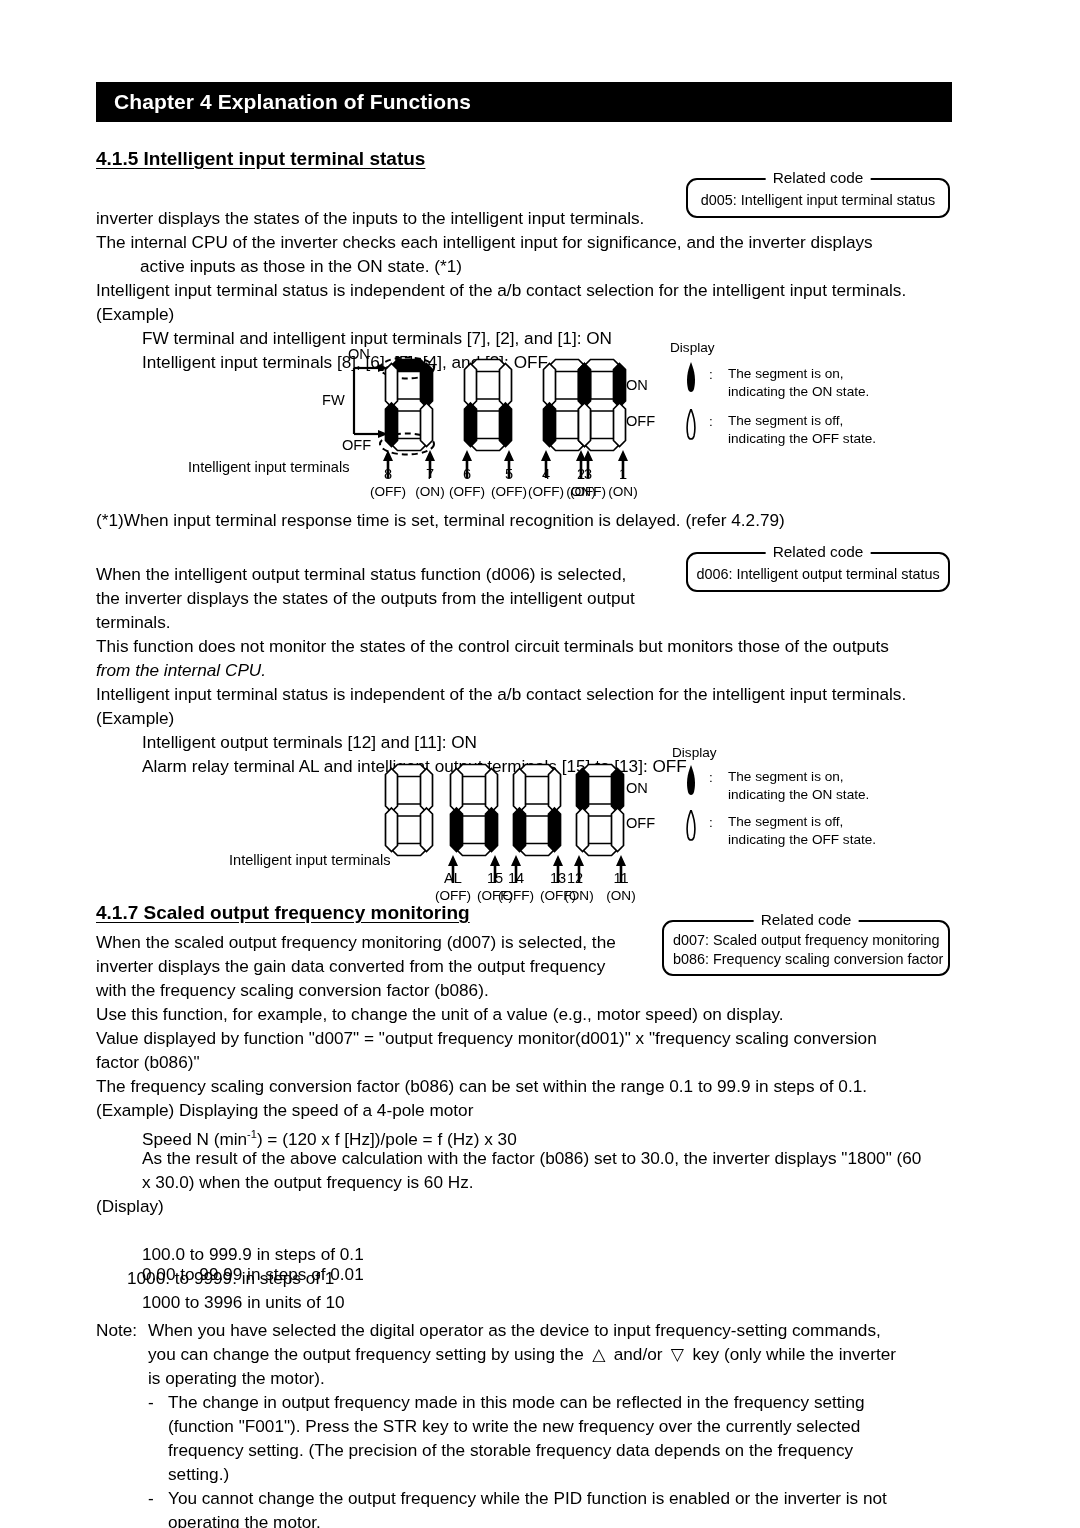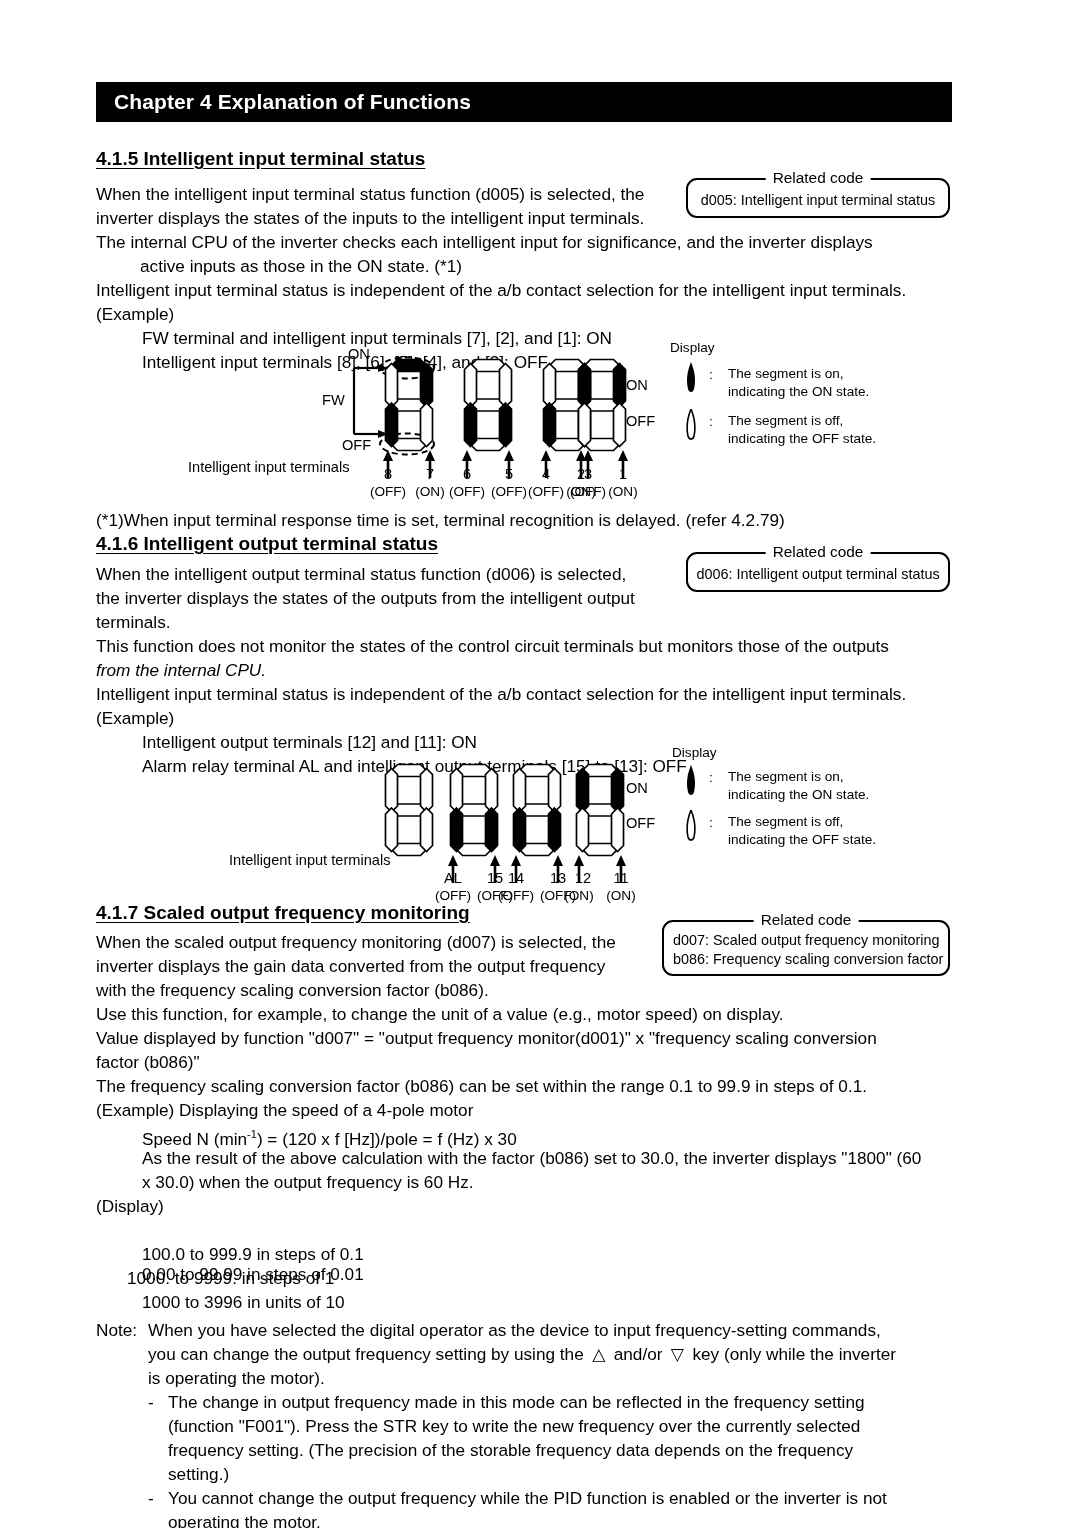--- a/index.html
+++ b/index.html
@@ -135,21 +135,20 @@
     <span class="chapter-bar-title">Chapter 4 Explanation of Functions</span>
   </div>
 
   <div class="sec-head" style="left:96px; top:148px;">4.1.5 Intelligent input terminal status</div>
 
   <div class="relbox" style="left:686px; top:178px; width:264px; height:40px;">
     <span class="relbox-title">Related code</span>
     <span class="relbox-line" style="top:12px;">d005: Intelligent input terminal status</span>
   </div>
 
-  <div class="txt" style="left:96px; top:182px;">When the intelligent input terminal status function (d005) is selected, the</div>
   <div class="txt" style="left:96px; top:206px;">inverter displays the states of the inputs to the intelligent input terminals.</div>
   <div class="txt" style="left:96px; top:230px;">The internal CPU of the inverter checks each intelligent input for significance, and the inverter displays</div>
   <div class="txt" style="left:96px; top:254px;margin-left:44px;">active inputs as those in the ON state. (*1)</div>
   <div class="txt" style="left:96px; top:278px;">Intelligent input terminal status is independent of the a/b contact selection for the intelligent input terminals.</div>
   <div class="txt" style="left:96px; top:302px;">(Example)</div>
   <div class="txt" style="left:142px; top:326px;">FW terminal and intelligent input terminals [7], [2], and [1]: ON</div>
   <div class="txt" style="left:142px; top:350px;">Intelligent input terminals [8], [6], [5], [4], and [3]: OFF</div>
 
   <div class="seg-group" style="left:0; top:0;">
 
@@ -298,21 +297,20 @@
         </div>
         <div class="dia-lbl" style="left:611px;top:466px;width:24px;text-align:center;">1</div>
         <div class="dia-lbl-sm" style="left:599px;top:484px;width:48px;text-align:center;">(ON)</div>
       </div>
     <div id="in-nums"></div>
     <div id="in-states"></div>
   </div>
 
   <div class="txt" style="left:96px; top:508px;">(*1)When input terminal response time is set, terminal recognition is delayed. (refer 4.2.79)</div>
 
-  <div class="sec-head" style="left:96px; top:533px;">4.1.6 Intelligent output terminal status</div>
 
   <div class="relbox" style="left:686px; top:552px; width:264px; height:40px;">
     <span class="relbox-title">Related code</span>
     <span class="relbox-line" style="top:12px;">d006: Intelligent output terminal status</span>
   </div>
 
   <div class="txt" style="left:96px; top:562px;">When the intelligent output terminal status function (d006) is selected,</div>
   <div class="txt" style="left:96px; top:586px;text-align:center;">the inverter displays the states of the outputs from the intelligent output</div>
   <div class="txt" style="left:96px; top:610px;">terminals.</div>
   <div class="txt" style="left:96px; top:634px;">This function does not monitor the states of the control circuit terminals but monitors those of the outputs</div>
@@ -421,21 +419,21 @@
             <path d="M6,0 L11,11 L7.3,11 L7.3,28 L4.7,28 L4.7,11 L1,11 Z" fill="#000"></path>
           </svg>
         </div>
         <div class="dia-lbl" style="left:546px;top:870px;width:24px;text-align:center;">13</div>
         <div class="dia-lbl-sm" style="left:534px;top:888px;width:48px;text-align:center;">(OFF)</div>
         <div class="arrow" style="position:absolute;left:573px;top:855px;">
           <svg width="12" height="28" viewBox="0 0 12 28">
             <path d="M6,0 L11,11 L7.3,11 L7.3,28 L4.7,28 L4.7,11 L1,11 Z" fill="#000"></path>
           </svg>
         </div>
-        <div class="dia-lbl" style="left:567px;top:870px;width:24px;text-align:right;">12</div>
+        <div class="dia-lbl" style="left:567px;top:870px;width:24px;text-align:left;">12</div>
         <div class="dia-lbl-sm" style="left:555px;top:888px;width:48px;text-align:center;">(ON)</div>
         <div class="arrow" style="position:absolute;left:615px;top:855px;">
           <svg width="12" height="28" viewBox="0 0 12 28">
             <path d="M6,0 L11,11 L7.3,11 L7.3,28 L4.7,28 L4.7,11 L1,11 Z" fill="#000"></path>
           </svg>
         </div>
         <div class="dia-lbl" style="left:609px;top:870px;width:24px;text-align:center;">11</div>
         <div class="dia-lbl-sm" style="left:597px;top:888px;width:48px;text-align:center;">(ON)</div>
       </div>
     <div id="out-nums"></div>

